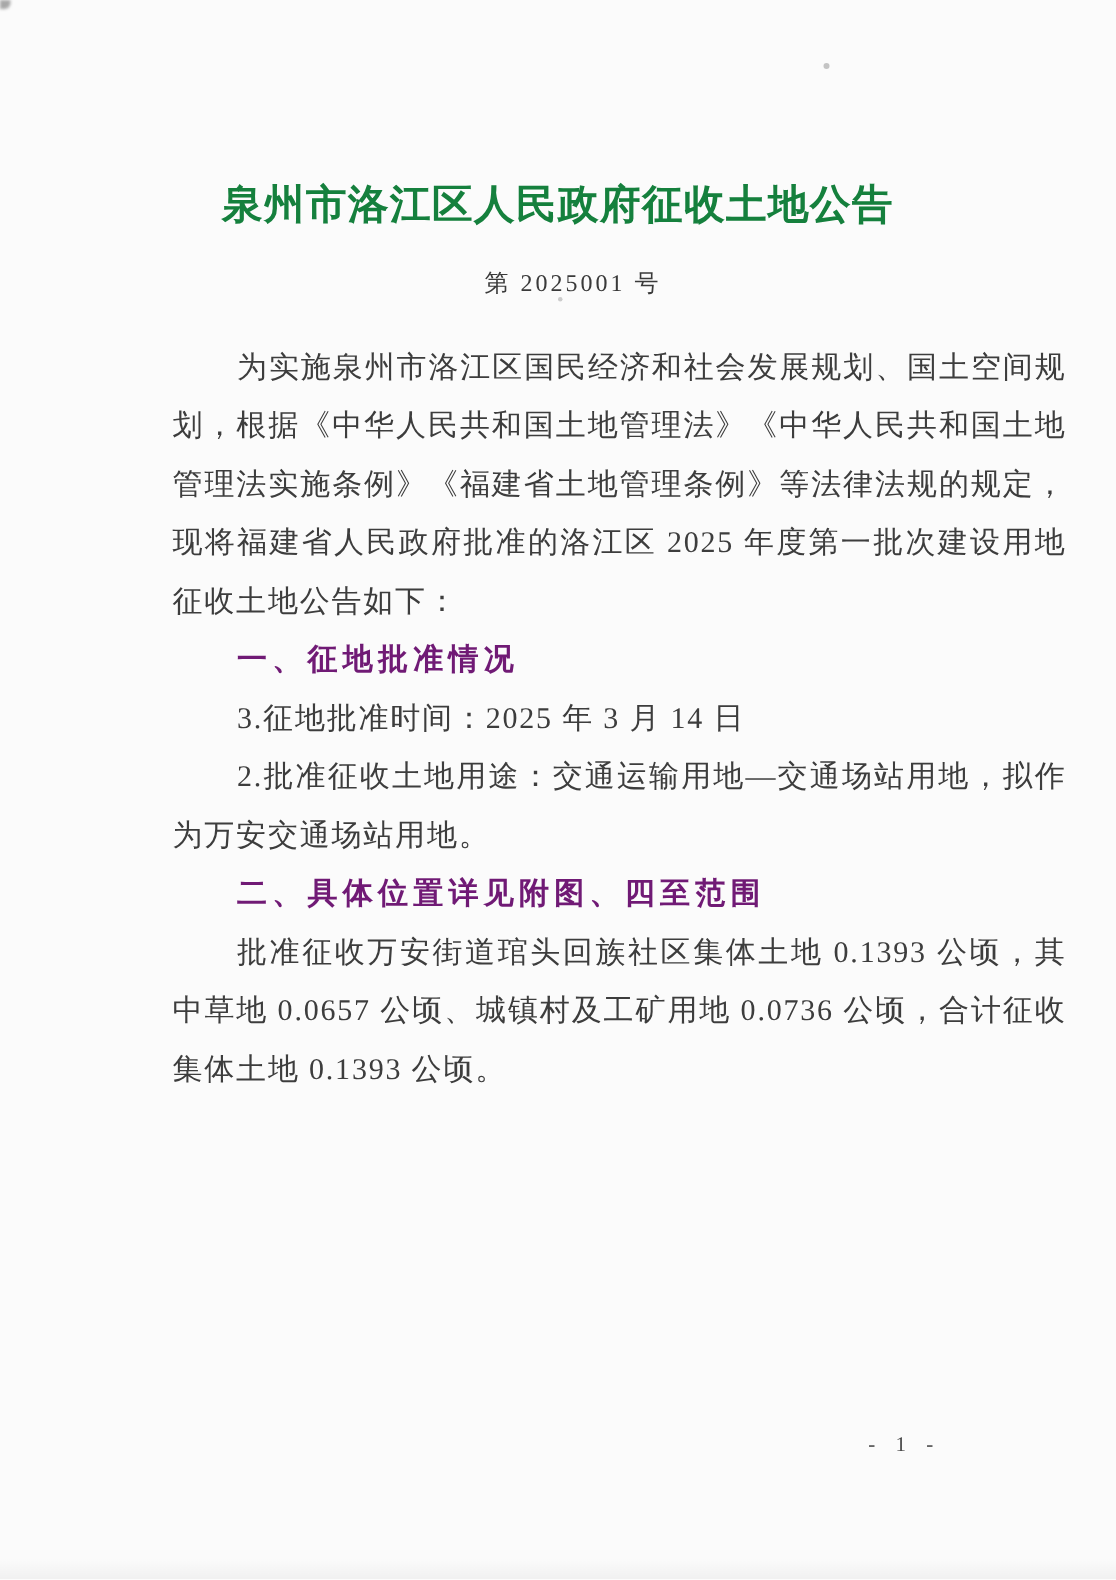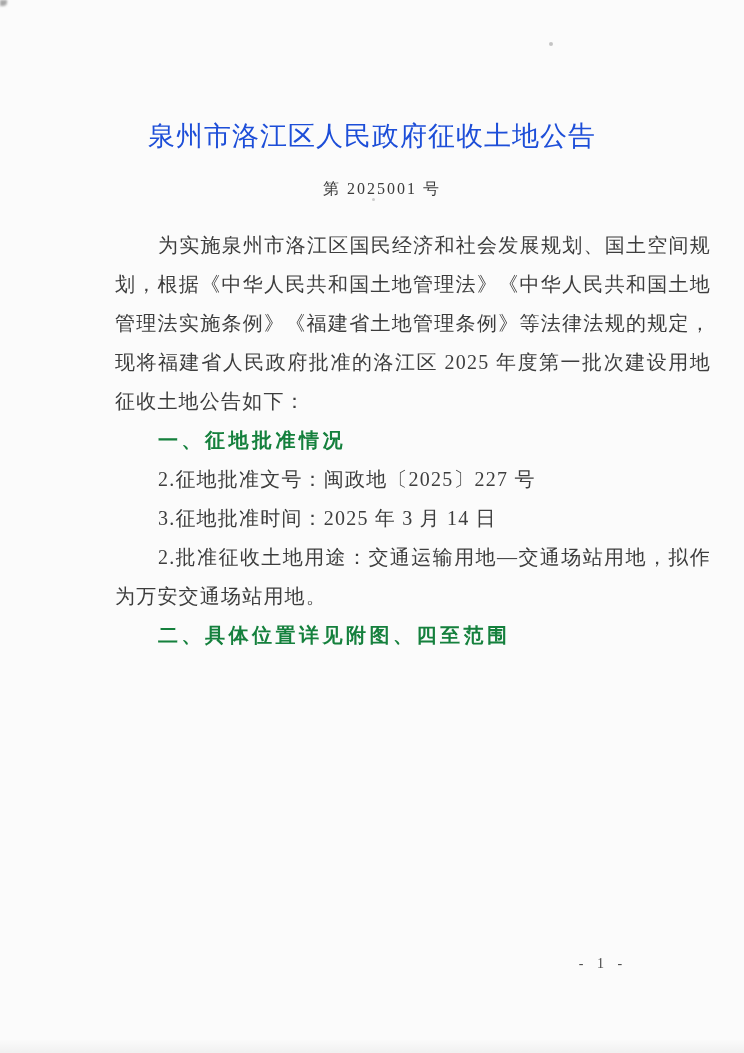--- a/index.html
+++ b/index.html
@@ -16,23 +16,23 @@
     font-family: "Liberation Serif", "DejaVu Serif", serif;
     color: #3d3d3d;
   }
   .doc-title {
     position: absolute;
     top: 118px;
     left: 0;
     width: 744px;
     text-align: center;
     font-size: 27px;
-    font-weight: 400;
+    font-weight: 700;
     letter-spacing: 1px;
-    color: #1d4ed8;
+    color: #15803d;
     white-space: nowrap;
   }
   .doc-number {
     position: absolute;
     top: 179px;
     left: 0;
     width: 744px;
     text-align: center;
     font-size: 16px;
     letter-spacing: 2px;
@@ -53,21 +53,21 @@
   }
   .doc-body p {
     margin: 0;
     padding: 0;
     text-indent: 43px;
   }
   .doc-body p.heading {
     font-family: "Liberation Sans", "DejaVu Sans", sans-serif;
     font-weight: 700;
     letter-spacing: 3.5px;
-    color: #15803d;
+    color: #701a75;
   }
   .footer-page {
     position: absolute;
     top: 956px;
     left: 543px;
     width: 120px;
     text-align: center;
     font-size: 14px;
     letter-spacing: 5px;
     color: #4a4a4a;
@@ -105,23 +105,23 @@
   <span class="artifact dot-a"></span>
   <span class="artifact dot-b"></span>
 
   <div class="doc-title">泉州市洛江区人民政府征收土地公告</div>
 
   <div class="doc-number">第 2025001 号</div>
 
   <div class="doc-body">
     <p class="body">为实施泉州市洛江区国民经济和社会发展规划、国土空间规划，根据《中华人民共和国土地管理法》《中华人民共和国土地管理法实施条例》《福建省土地管理条例》等法律法规的规定，现将福建省人民政府批准的洛江区 2025 年度第一批次建设用地征收土地公告如下：</p>
     <p class="heading">一、征地批准情况</p>
-    <p class="body">2.征地批准文号：闽政地〔2025〕227 号</p>
     <p class="body">3.征地批准时间：2025 年 3 月 14 日</p>
     <p class="body">2.批准征收土地用途：交通运输用地—交通场站用地，拟作为万安交通场站用地。</p>
     <p class="heading">二、具体位置详见附图、四至范围</p>
+    <p class="body">批准征收万安街道琯头回族社区集体土地 0.1393 公顷，其中草地 0.0657 公顷、城镇村及工矿用地 0.0736 公顷，合计征收集体土地 0.1393 公顷。</p>
   </div>
 
   <div class="footer-page">- 1 -</div>
 
   <div class="bottom-shadow"></div>
 
 </div>
 
 </body></html>

